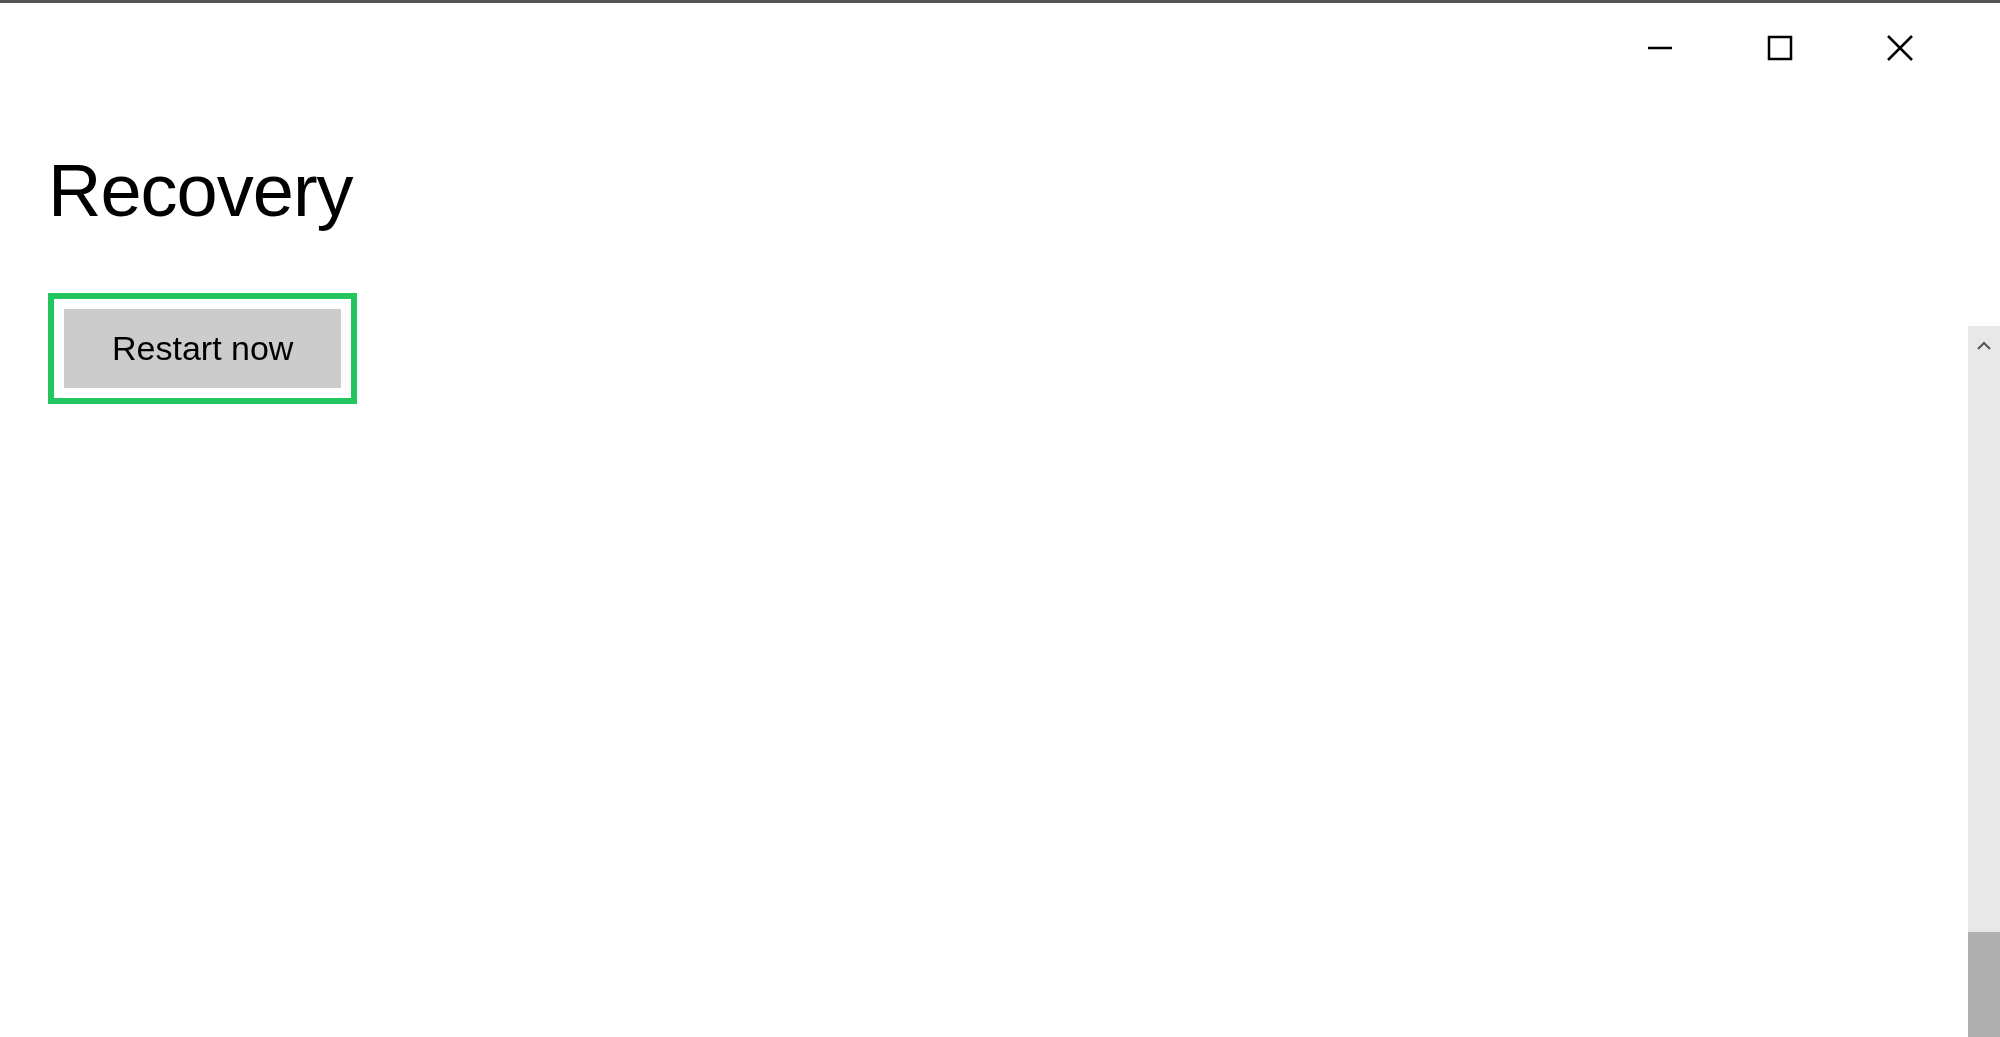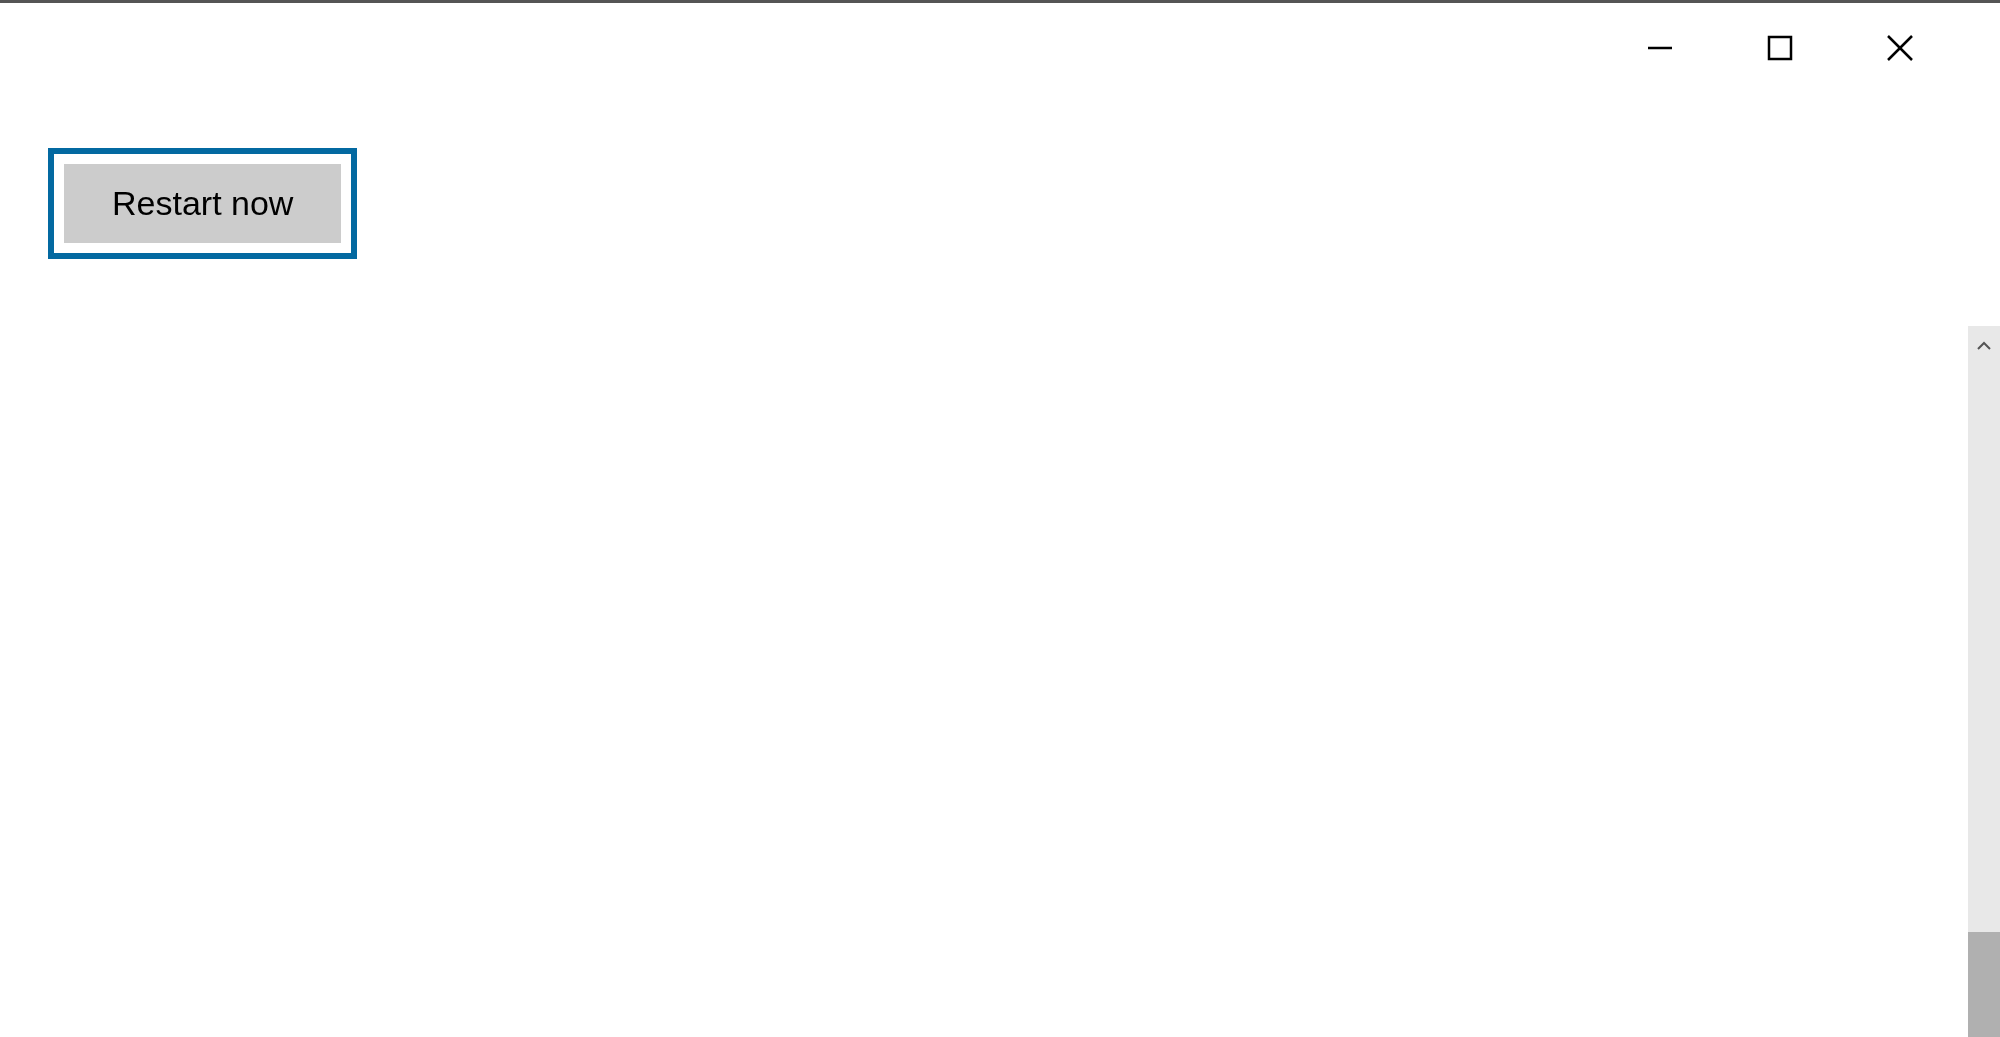--- a/index.html
+++ b/index.html
@@ -58,21 +58,21 @@
     .description {
       font-size: 40px;
       font-weight: 400;
       color: #000;
       line-height: 1.35;
       max-width: 1140px;
       margin-bottom: 28px;
     }
     .button-highlight {
       display: inline-block;
-      border: 6px solid #0369a1;
+      border: 6px solid #22c55e;
       padding: 10px;
     }
     .restart-button {
       background: #cccccc;
       border: none;
       font-family: inherit;
       font-size: 34px;
       font-weight: 400;
       color: #000;
       padding: 20px 48px;
@@ -138,20 +138,21 @@
   </div>
   <div class="window-control">
     <svg width="30" height="30" viewBox="0 0 30 30">
       <line x1="3" y1="3" x2="27" y2="27"></line>
       <line x1="27" y1="3" x2="3" y2="27"></line>
     </svg>
   </div>
 </div>
 
 <div class="content">
+  <h1 class="page-title">Recovery</h1>
   <div class="button-highlight">
     <button class="restart-button">Restart now</button>
   </div>
 </div>
 
 <div class="scrollbar">
   <div class="scrollbar-track"></div>
   <div class="scrollbar-up">
     <svg width="16" height="10" viewBox="0 0 16 10">
       <polyline points="2,8 8,2 14,8"></polyline>

